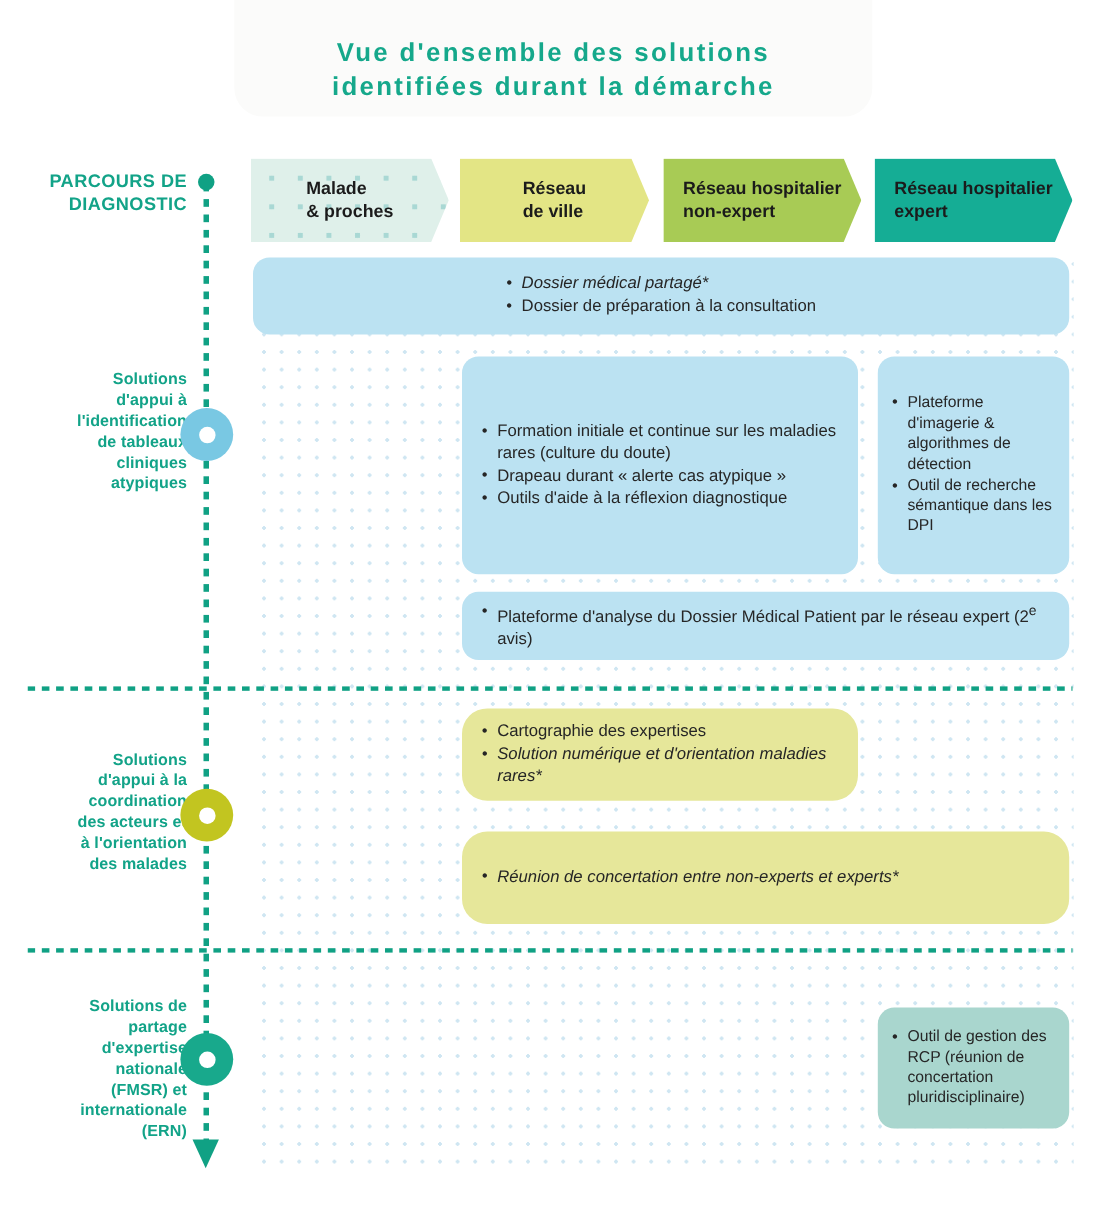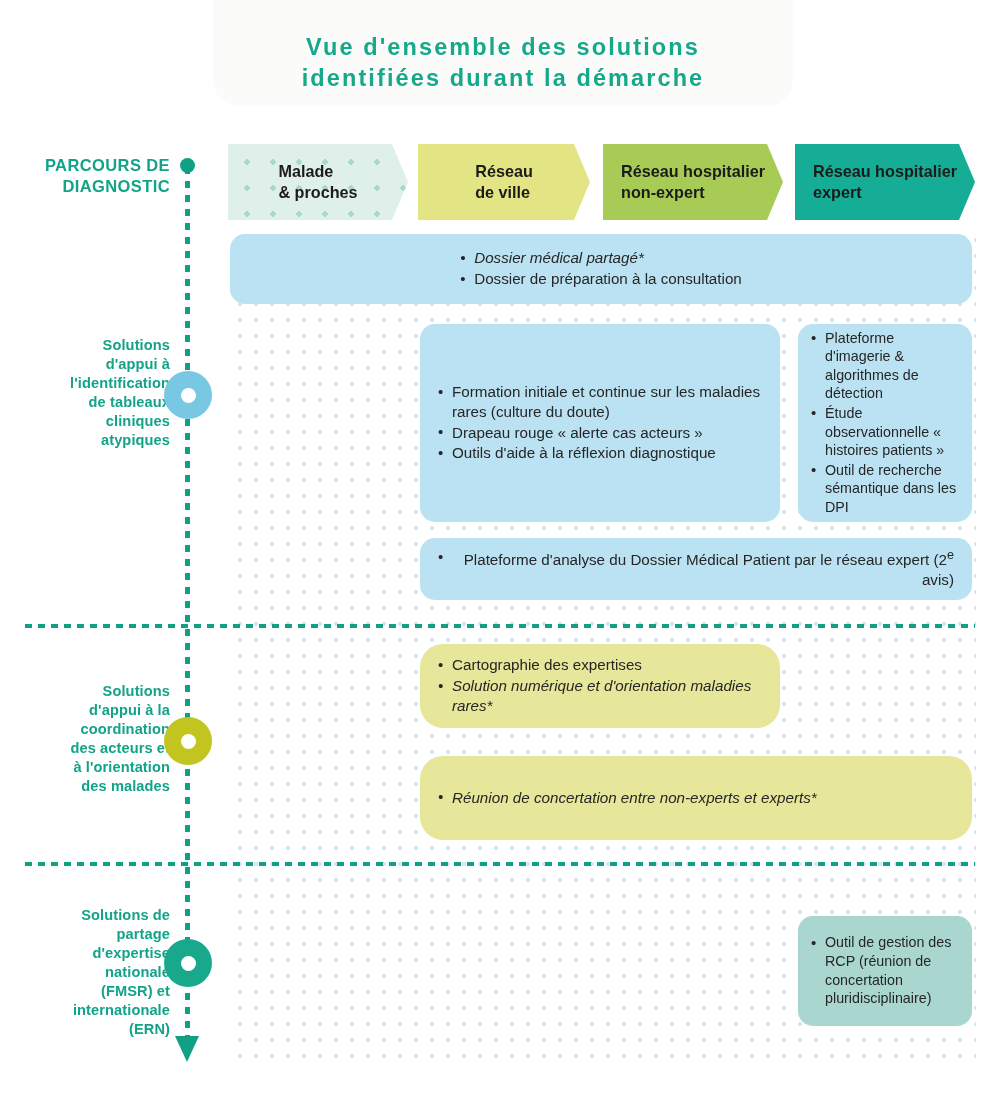--- a/index.html
+++ b/index.html
@@ -215,21 +215,21 @@
     top: -0.5px;
     font-size: 15px;
   }
   .blist li.it { font-style: italic; }
   .blist.small li { font-size: 14.3px; line-height: 1.30; }
 
   .box-r1   { left: 230px; top: 234px; width: 742px; height: 70px; align-items: center; }
   .box-r1 .blist { margin: 0 auto; }
   .box-r2a  { left: 420px; top: 324px; width: 360px; height: 198px; }
   .box-r2b  { left: 798px; top: 324px; width: 174px; height: 198px; padding: 12px 13px; }
-  .box-r3   { left: 420px; top: 538px; width: 552px; height: 62px; text-align: right; }
+  .box-r3   { left: 420px; top: 538px; width: 552px; height: 62px; }
   .box-y1   { left: 420px; top: 644px; width: 360px; height: 84px; }
   .box-y2   { left: 420px; top: 756px; width: 552px; height: 84px; }
   .box-s1   { left: 798px; top: 916px; width: 174px; height: 110px; padding: 12px 13px; }
 </style>
 </head>
 <body>
 
 <div id="page">
 
   <div class="dotfield"></div>
@@ -283,29 +283,28 @@
   <div class="box blue box-r1">
     <ul class="blist">
         <li class="it">Dossier médical partagé*</li>
         <li>Dossier de préparation à la consultation</li>
       </ul>
   </div>
 
   <div class="box blue box-r2a">
     <ul class="blist">
         <li>Formation initiale et continue sur les maladies rares (culture du doute)</li>
-        <li>Drapeau rouge « alerte cas acteurs »</li>
+        <li>Drapeau durant « alerte cas atypique »</li>
         <li>Outils d'aide à la réflexion diagnostique</li>
       </ul>
   </div>
 
   <div class="box blue box-r2b">
     <ul class="blist small">
         <li>Plateforme d'imagerie &amp; algorithmes de détection</li>
-        <li>Étude observationnelle « histoires patients »</li>
         <li>Outil de recherche sémantique dans les DPI</li>
       </ul>
   </div>
 
   <div class="box blue box-r3">
     <ul class="blist">
         <li>Plateforme d'analyse du Dossier Médical Patient par le réseau expert (2<sup>e</sup> avis)</li>
       </ul>
   </div>
 

